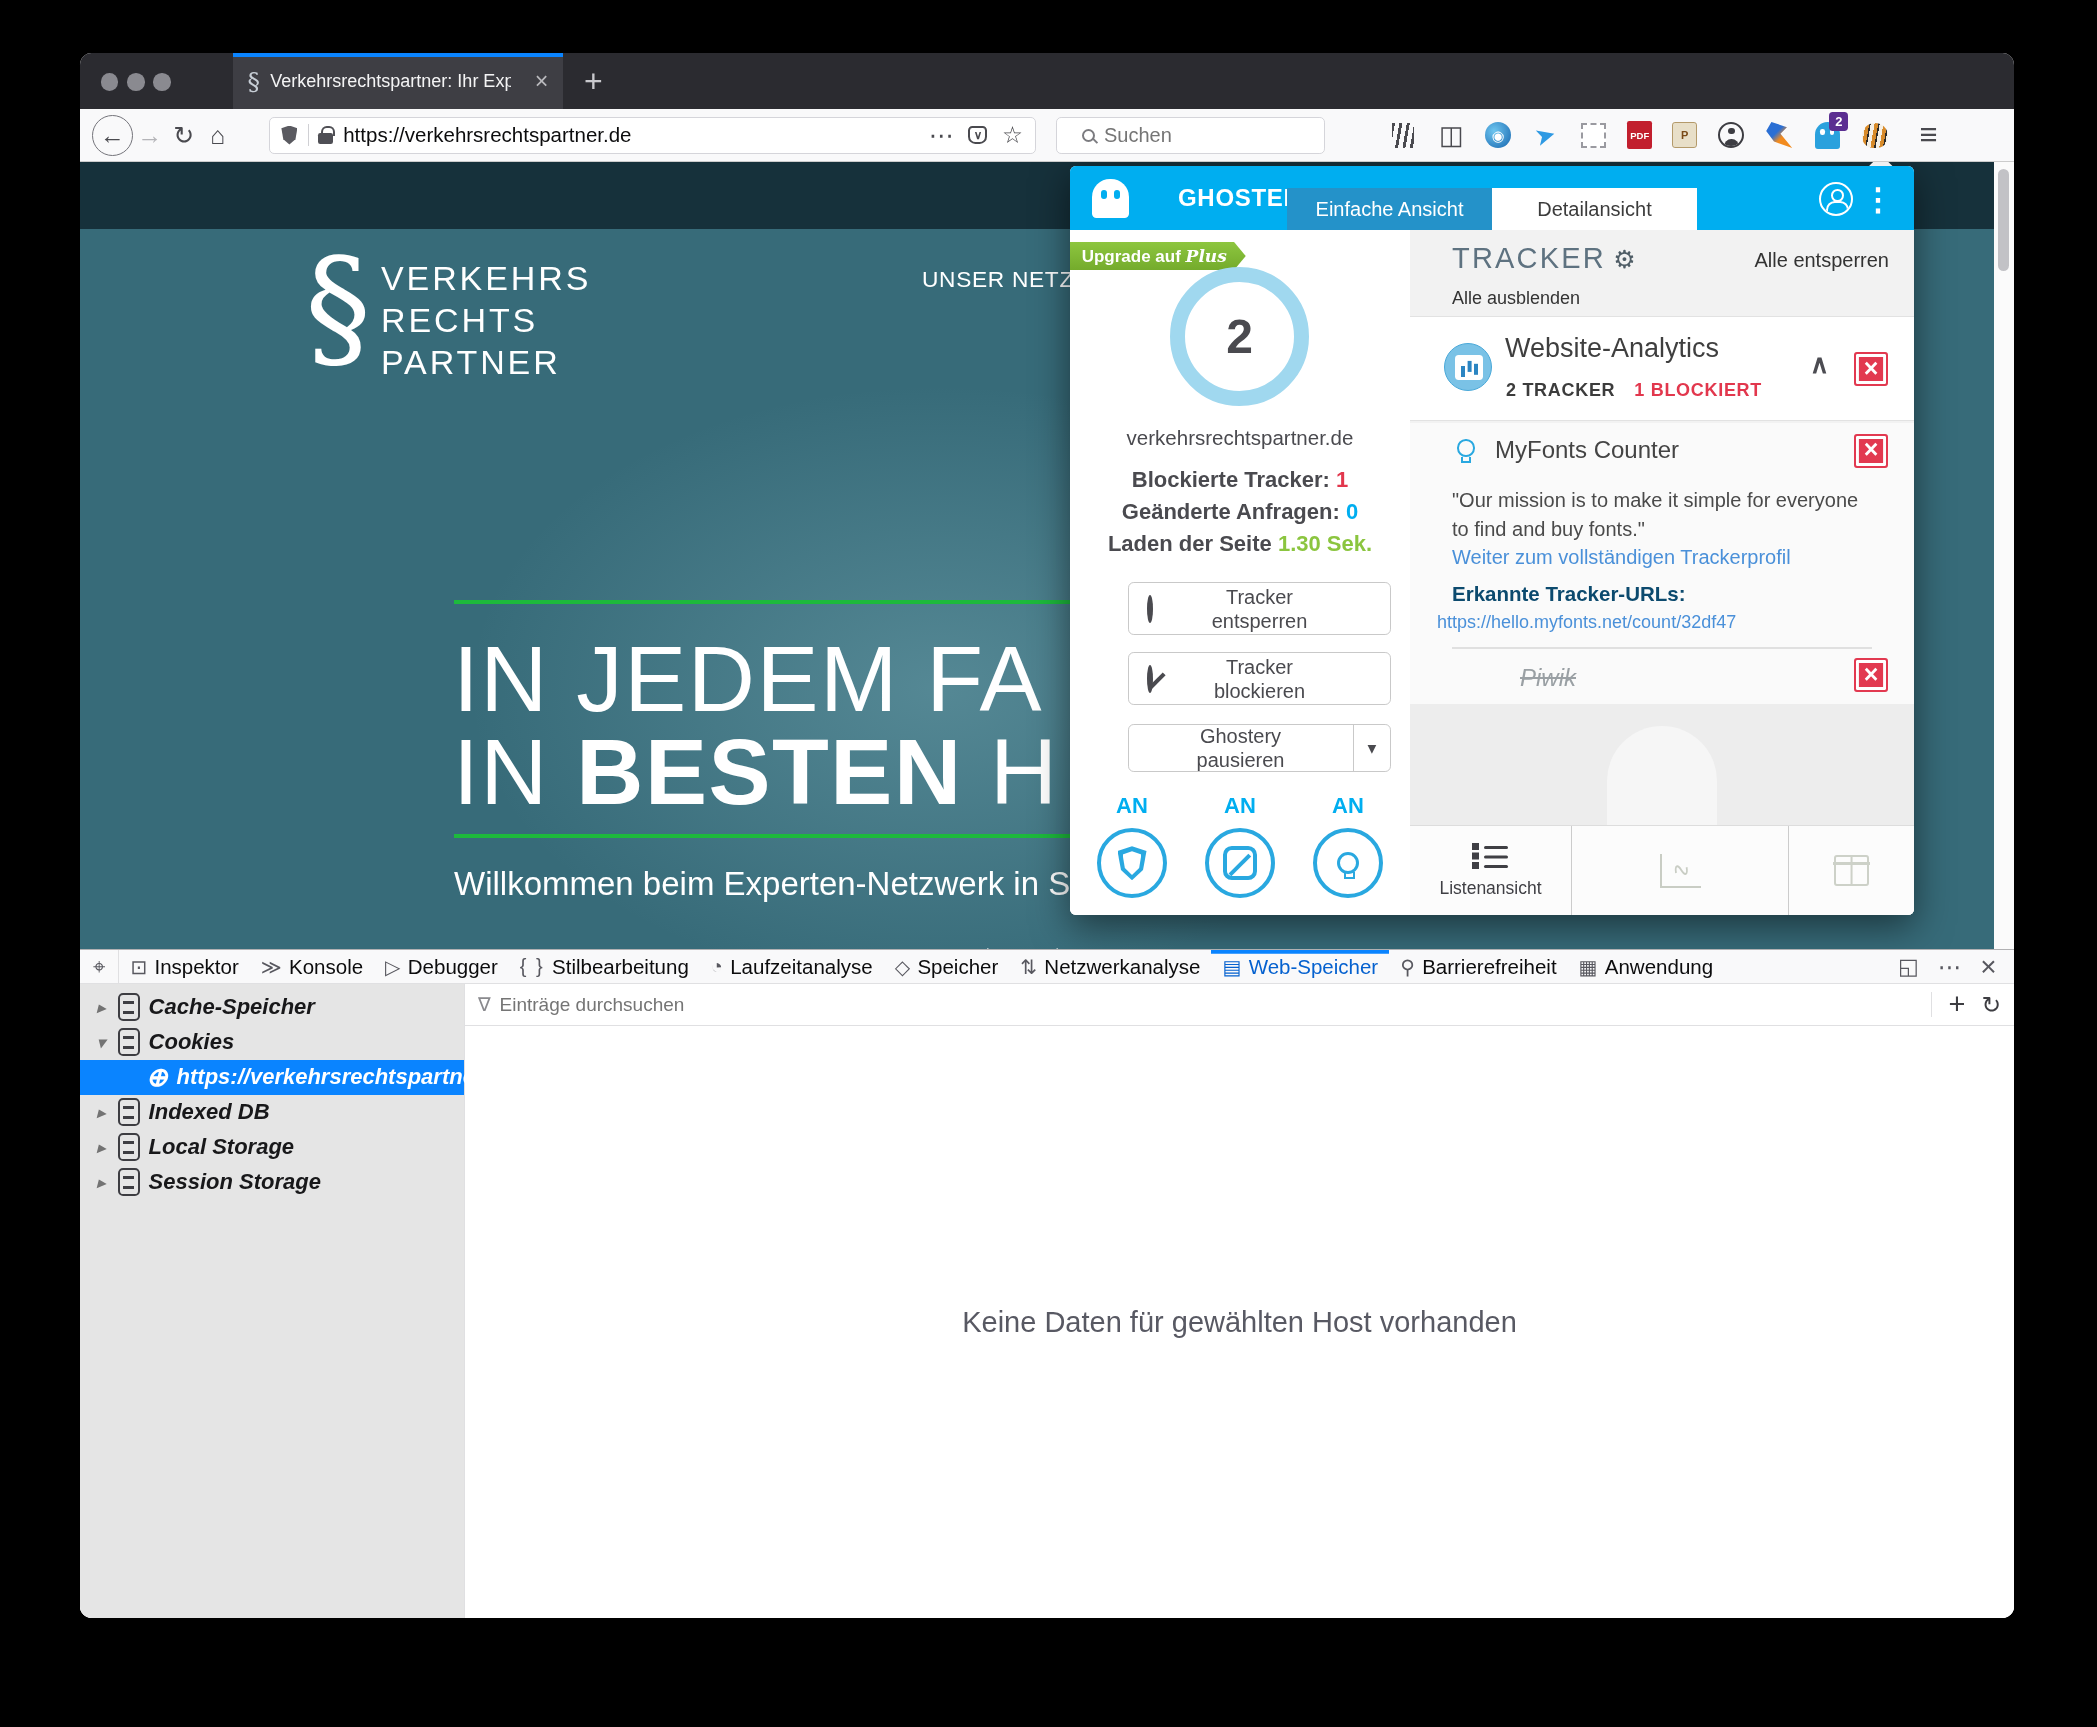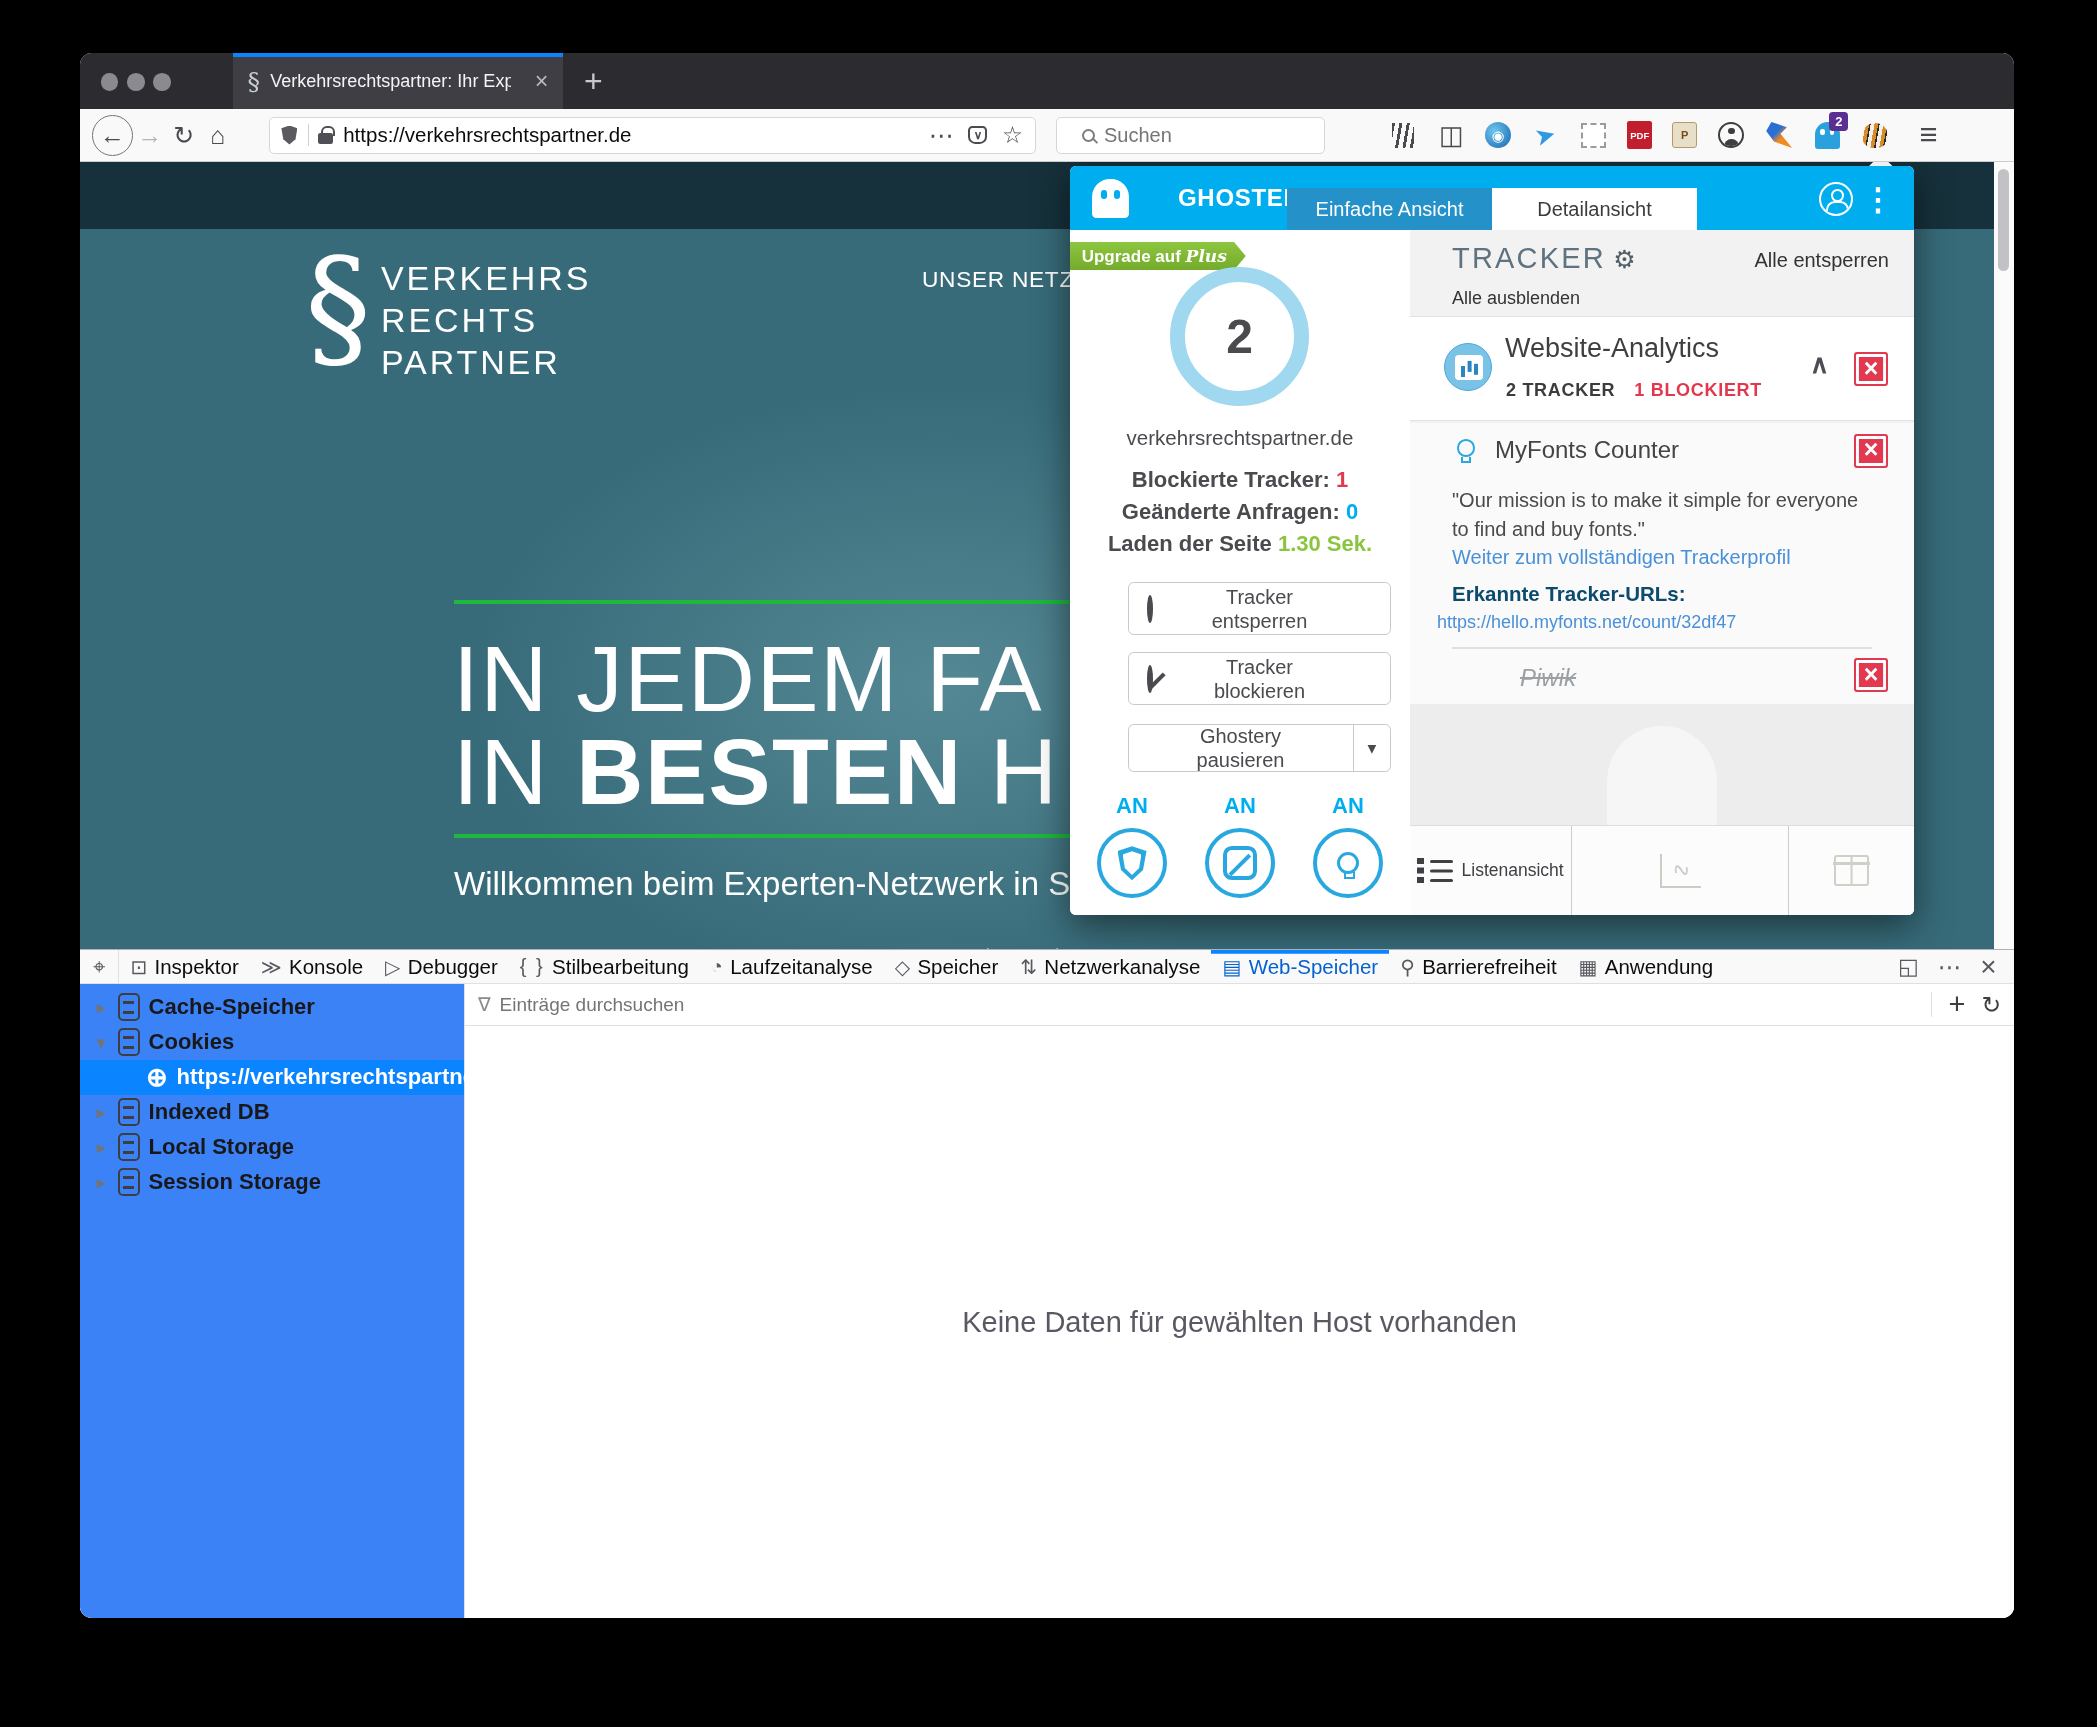--- a/index.html
+++ b/index.html
@@ -156,21 +156,21 @@
   .quote { position:absolute; left:42px; top:63px; width:409px; font-size:20px; line-height:29px; color:#4a4a4a; }
   .profile-link { position:absolute; left:42px; top:123px; font-size:20px; color:#4a90d9; }
   .urls-label { position:absolute; left:42px; top:159px; font-size:20.5px; font-weight:bold; color:#0c4a6e; }
   .url-link { position:absolute; left:27px; top:189px; font-size:18px; color:#4a90d9; }
   .d-divider { position:absolute; left:42px; right:42px; top:224px; height:1.5px; background:#e0e0e0; }
   .piwik { position:absolute; left:110px; top:241px; font-size:24px; font-style:italic; color:#9aa0a4; text-decoration:line-through; }
   .rx-piwik { right:26px; top:235px; }
   .gray-zone { position:absolute; left:0; top:474px; width:100%; height:121px; background:#ededed; overflow:hidden; }
   .ghostmark { position:absolute; left:50%; top:22px; transform:translateX(-50%); width:110px; height:117px; background:#f6f6f6; border-radius:55px 55px 7.3px 7.3px; }
   .gh-footer { position:absolute; left:0; top:595px; width:100%; height:90px; background:#fcfcfc; border-top:0.7px solid #ddd; display:flex; border-radius:0 0 5.8px 0; }
-  .f-cell { display:flex; flex-direction:row; align-items:center; justify-content:center; gap:7.3px; }
+  .f-cell { display:flex; flex-direction:column; align-items:center; justify-content:center; gap:7.3px; }
   .fc1 { width:162px; border-right:0.7px solid #ccc; }
   .fc2 { width:217px; border-right:0.7px solid #ccc; }
   .fc3 { flex:1; }
   .f-label { font-size:17.5px; color:#3f3f44; }
   .list-ic { position:relative; width:37px; height:28px; }
   .list-ic::before { content:""; position:absolute; left:0; top:0.7px; width:6.6px; height:6.6px; background:#3f3f44; box-shadow:0 9.5px 0 #3f3f44, 0 19px 0 #3f3f44; }
   .list-ic::after { content:""; position:absolute; left:12.4px; top:2.9px; width:23.4px; height:2.9px; background:#3f3f44; box-shadow:0 9.5px 0 #3f3f44, 0 19px 0 #3f3f44; border-radius:1.5px; }
   .chart-ic { width:41px; height:34px; border-left:2.9px solid #c9cdc4; border-bottom:2.9px solid #c9cdc4; color:#c9cdc4; font-size:22px; display:flex; align-items:center; justify-content:center; }
   .chart-ic::before{content:"∿"; transform:rotate(-20deg);}
   .gift-ic { width:35px; height:31px; border:2.9px solid #cdd1c8; border-radius:2.9px; position:relative; }
@@ -194,21 +194,21 @@
   [data-name="memory-icon"]::before{content:"◇"}
   [data-name="network-icon"]::before{content:"⇅"}
   [data-name="storage-icon"]::before{content:"▤"}
   [data-name="accessibility-icon"]::before{content:"⚲"}
   [data-name="application-icon"]::before{content:"▦"}
   .dt-right { margin-left:auto; display:flex; align-items:center; gap:19px; padding-right:17.5px; }
   [data-name="responsive-mode-icon"]::before{content:"◱"; font-size:22px;}
   [data-name="devtools-overflow-icon"]::before{content:"⋯"; font-size:23.4px;}
   [data-name="devtools-close-icon"]::before{content:"×"; font-size:28px;}
   .dt-body { flex:1; display:flex; min-height:0; }
-  .dt-sidebar { width:385px; border-right:0.7px solid #e0e0e2; background:#3b82f6; padding-top:5.8px; flex:0 0 auto; }
+  .dt-sidebar { width:385px; border-right:0.7px solid #e0e0e2; background:#e5e5e5; padding-top:5.8px; flex:0 0 auto;font-style:italic; }
   .tree-row { height:35px; display:flex; align-items:center; gap:8.8px; padding-left:13px; font-size:22px; font-weight:bold; color:#18181a; }
   .tw { width:16px; text-align:center; font-size:16px; color:#737373; flex:0 0 auto; }
   [data-name="expander-collapsed-icon"]::before{content:"▸"}
   [data-name="expander-expanded-icon"]::before{content:"▾"}
   .dbi { width:22px; height:28px; border:2.9px solid #3d3d42; border-radius:5.1px; position:relative; flex:0 0 auto; }
   .dbi::before, .dbi::after { content:""; position:absolute; left:3.7px; right:3.7px; height:2.9px; background:#3d3d42; }
   .dbi::before{top:5.8px} .dbi::after{bottom:5.8px}
   .tree-row.sel { background:#0a84ff; color:#fff; font-weight:bold; padding-left:66px; }
   [data-name="globe-icon"]::before{content:"⊕"; font-size:26px;}
   .globe { color:#fff; flex:0 0 auto; }

